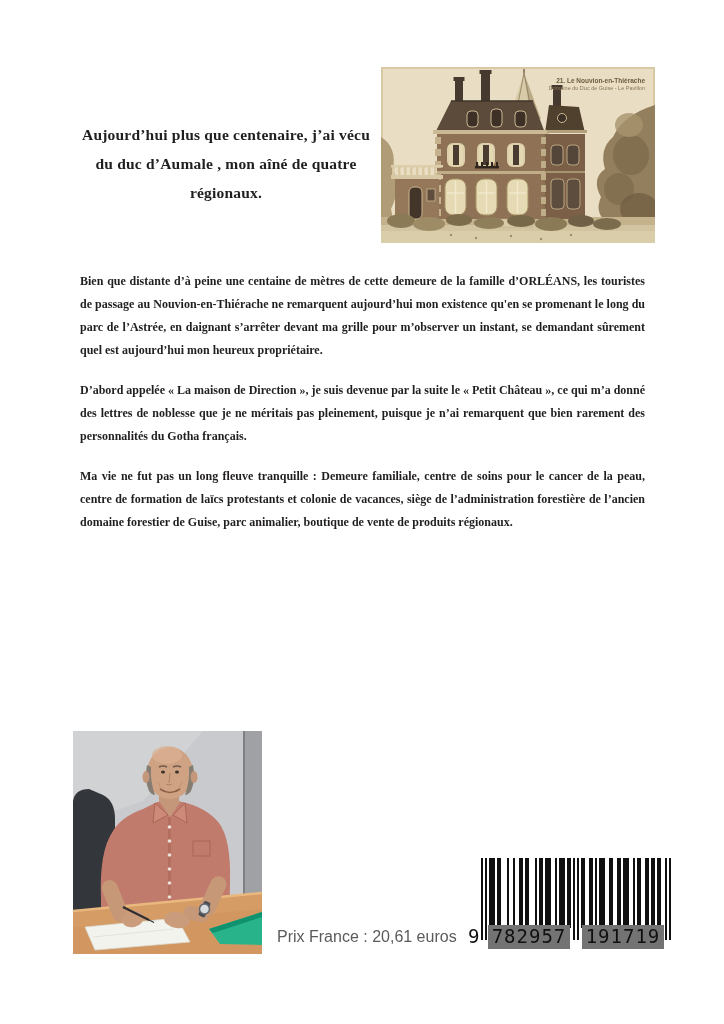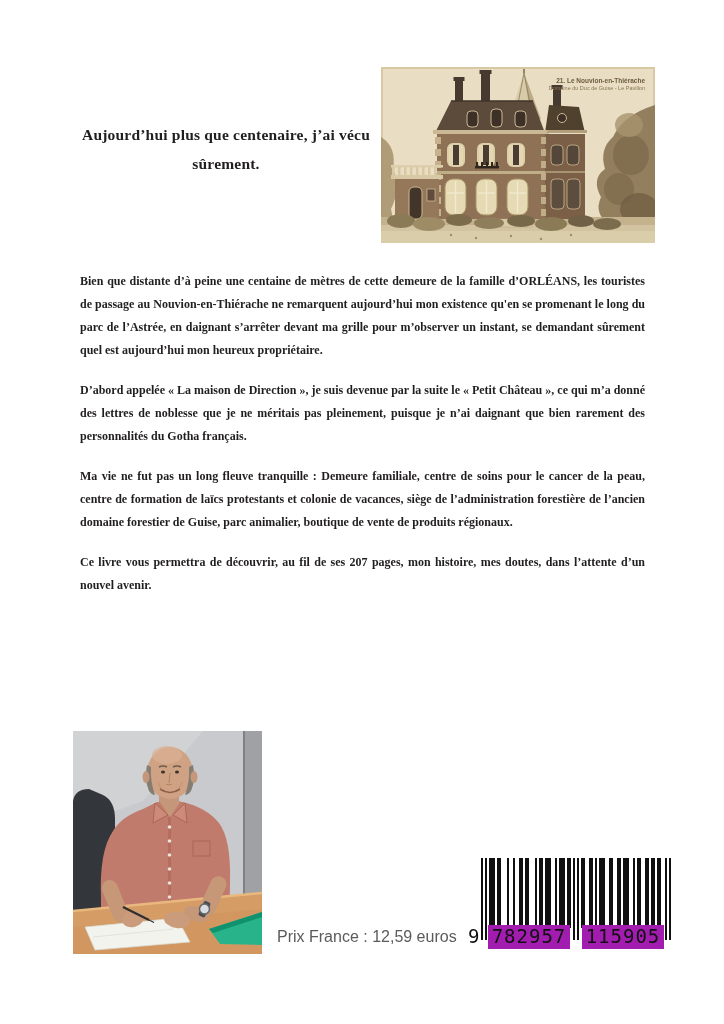--- a/index.html
+++ b/index.html
@@ -33,33 +33,34 @@
   
   .price{position:absolute;left:277px;top:928px;
          font-family:"Liberation Sans", sans-serif;font-size:16px;color:#5b5b5b;}
 
   
   .barcode{position:absolute;left:468px;top:858px;width:206px;height:94px;background:#ffffff;}
   .barcode svg{position:absolute;left:13px;top:0;}
   .barcode svg rect{fill:#101010;}
   .barcode .num{position:absolute;top:67px;height:24px;
                 font-family:"DejaVu Sans Mono", monospace;font-size:19px;color:#101010;
-                display:flex;align-items:flex-start;justify-content:center;background:#a21caf;}
+                display:flex;align-items:flex-start;justify-content:center;background:#737373;}
   .barcode .n-prefix{left:0;width:12px;justify-content:flex-start;background:transparent;}
   .barcode .n-g1{left:20px;width:82px;letter-spacing:1px;}
   .barcode .n-g2{left:114px;width:82px;letter-spacing:1px;}
 </style>
 </head>
 <body>
 
 <div class="page">
 
   <div class="intro">
     <div>Aujourd’hui plus que centenaire, j’ai vécu</div>
-    <div>sûrement.</div>
+    <div>du duc d’Aumale , mon aîné de quatre</div>
+    <div>régionaux.</div>
   </div>
 
   <div class="postcard">
     <svg viewBox="0 0 274 176" aria-hidden="true">
       <rect width="274" height="176" fill="#e9dec3"></rect>
       <rect x="1" y="1" width="272" height="174" fill="none" stroke="#d8c8a4" stroke-width="2"></rect>
 
       <path d="M0,70 Q16,80 12,102 Q20,122 10,142 L14,162 L0,162 Z" fill="#a6906a" opacity="0.85"></path>
 
       <path d="M274,38 Q242,48 232,70 Q218,82 224,102 Q210,112 220,130 Q212,148 230,158 L274,162 Z" fill="#937f5d"></path>
@@ -220,23 +221,22 @@
       </g>
     </svg>
     <div class="postcard-caption">
       <div class="c1">21. Le Nouvion-en-Thiérache</div>
       <div class="c2">Domaine du Duc de Guise - Le Pavillon</div>
     </div>
   </div>
 
   <div class="bodytext">
     <p>Bien que distante d’à peine une centaine de mètres de cette demeure de la famille d’ORLÉANS, les touristes de passage au Nouvion-en-Thiérache ne remarquent aujourd’hui mon existence qu'en se promenant le long du parc de l’Astrée, en daignant s’arrêter devant ma grille pour m’observer un instant, se demandant sûrement quel est aujourd’hui mon heureux propriétaire.</p>
-    <p>D’abord appelée « La maison de Direction », je suis devenue par la suite le « Petit Château », ce qui m’a donné des lettres de noblesse que je ne méritais pas pleinement, puisque je n’ai daignant que bien rarement des personnalités du Gotha français.</p>
+    <p>D’abord appelée « La maison de Direction », je suis devenue par la suite le « Petit Château », ce qui m’a donné des lettres de noblesse que je ne méritais pas pleinement, puisque je n’ai remarquent que bien rarement des personnalités du Gotha français.</p>
     <p>Ma vie ne fut pas un long fleuve tranquille : Demeure familiale, centre de soins pour le cancer de la peau, centre de formation de laïcs protestants et colonie de vacances, siège de l’administration forestière de l’ancien domaine forestier de Guise, parc animalier, boutique de vente de produits régionaux.</p>
-    <p>Ce livre vous permettra de découvrir, au fil de ses 207 pages, mon histoire, mes doutes, dans l’attente d’un nouvel avenir.</p>
   </div>
 
   <div class="author-photo">
     <svg viewBox="0 0 189 223" aria-hidden="true">
 
       <rect width="189" height="223" fill="#c9cacd"></rect>
       <polygon points="0,0 130,0 70,70 0,95" fill="#d6d8da" opacity="0.55"></polygon>
       <rect x="170" y="0" width="2" height="165" fill="#7e8083"></rect>
       <rect x="172" y="0" width="17" height="165" fill="#9fa1a4"></rect>
 
@@ -298,21 +298,21 @@
         <circle cx="131.5" cy="178" r="5" fill="#d9dde0" stroke="#61666b" stroke-width="1.5"></circle>
       </g>
 
       <g>
         <line x1="50" y1="176" x2="76" y2="189" stroke="#2e2e30" stroke-width="2.2"></line>
         <line x1="76" y1="189" x2="81" y2="191.5" stroke="#2e2e30" stroke-width="1.2"></line>
       </g>
     </svg>
   </div>
 
-  <div class="price">Prix France : 12,59 euros</div>
+  <div class="price">Prix France : 20,61 euros</div>
 
   <div class="barcode">
     <svg width="190" height="82" aria-hidden="true">
         <rect x="0" y="0" width="2" height="82"></rect>
         <rect x="4" y="0" width="2" height="82"></rect>
         <rect x="8" y="0" width="2" height="70"></rect>
         <rect x="10" y="0" width="2" height="70"></rect>
         <rect x="12" y="0" width="2" height="70"></rect>
         <rect x="16" y="0" width="2" height="70"></rect>
         <rect x="18" y="0" width="2" height="70"></rect>
@@ -358,16 +358,16 @@
         <rect x="166" y="0" width="2" height="70"></rect>
         <rect x="170" y="0" width="2" height="70"></rect>
         <rect x="172" y="0" width="2" height="70"></rect>
         <rect x="176" y="0" width="2" height="70"></rect>
         <rect x="178" y="0" width="2" height="70"></rect>
         <rect x="184" y="0" width="2" height="82"></rect>
         <rect x="188" y="0" width="2" height="82"></rect>
       </svg>
     <div class="num n-prefix">9</div>
     <div class="num n-g1">782957</div>
-    <div class="num n-g2">115905</div>
+    <div class="num n-g2">191719</div>
   </div>
 
 </div>
 
 </body></html>

